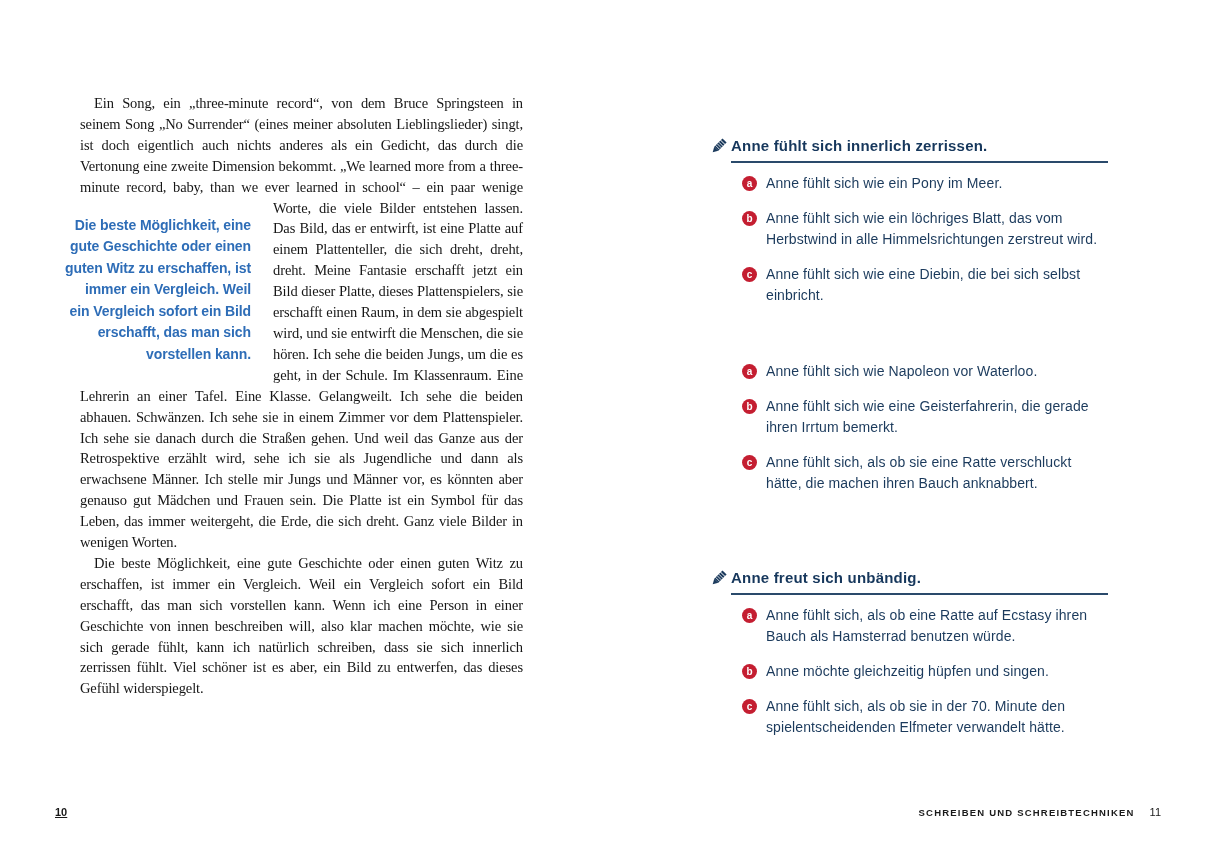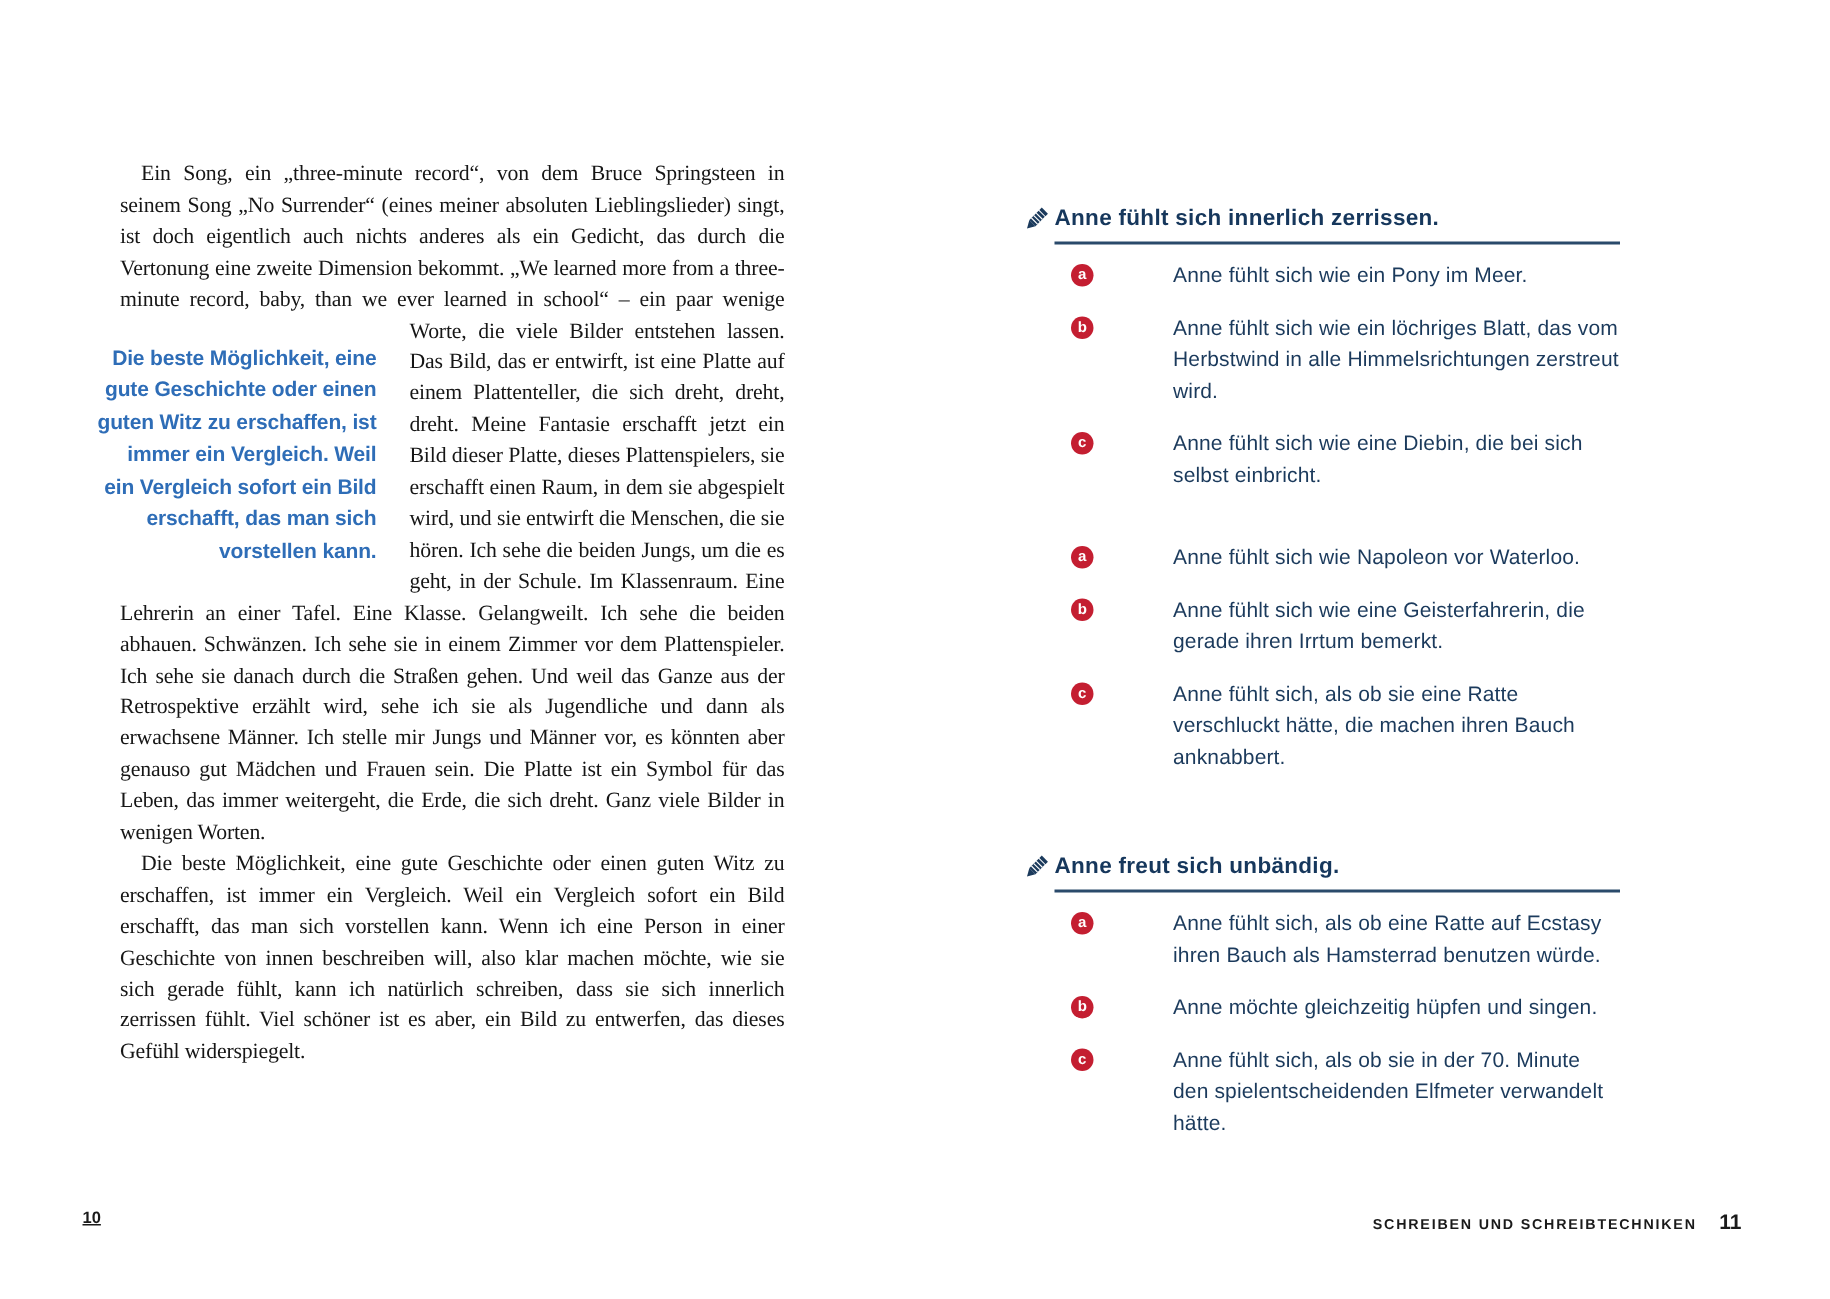--- a/index.html
+++ b/index.html
@@ -9,21 +9,21 @@
     width: 1220px;
     height: 866px;
     background: #ffffff;
     overflow: hidden;
     font-family: "Liberation Sans", sans-serif;
   }
 
   
   .left-page {
     position: absolute;
-    left: 80px; top: 106px;
+    left: 80px; top: 93px;
     width: 443px;
   }
   .body-para {
     font-family: "Liberation Serif", "DejaVu Serif", serif;
     font-size: 14.5px;
     line-height: 20.9px;
     letter-spacing: -0.1px;
     color: #161616;
     text-align: justify;
     text-indent: 14px;
@@ -44,21 +44,21 @@
     line-height: 21.5px;
     letter-spacing: -0.1px;
     color: #2e6db7;
     text-align: right;
     text-indent: 0;
   }
 
   
   .exercise {
     position: absolute;
-    left: 680px;
+    left: 708px;
     width: 400px;
   }
   .ex-head {
     display: flex;
     align-items: flex-start;
   }
   .pencil {
     flex: 0 0 23px;
     width: 23px; height: 22px;
     position: relative; top: -1px;
@@ -93,21 +93,20 @@
     font-weight: bold;
     line-height: 15px;
     text-align: center;
   }
   .option-text {
     flex: 1;
     font-size: 14px;
     line-height: 21px;
     letter-spacing: 0.1px;
     color: #1b3a5c;
-    margin-left: 44px;
   }
 
   
   .footer-left {
     position: absolute;
     left: 55px; top: 806px;
     font-size: 11px; font-weight: bold;
     color: #1a1a1a;
     text-decoration: underline;
   }
@@ -118,21 +117,21 @@
     align-items: baseline;
     gap: 15px;
   }
   .footer-chapter {
     font-size: 9.5px;
     font-weight: 600;
     letter-spacing: 1.2px;
     color: #1a1a1a;
   }
   .footer-page-num {
-    font-size: 14px; font-weight: bold;
+    font-size: 11px; font-weight: normal;
     color: #1a1a1a;
   }
 </style>
 </head>
 <body>
 
 <div class="spread">
 
   <main class="left-page">
     <p class="body-para"><span>Ein Song, ein „three-minute record“, von dem Bruce Springsteen in seinem Song „No Surrender“ (eines meiner absoluten Lieblingslieder) singt, ist doch eigentlich auch nichts anderes als ein Gedicht, das durch die Vertonung eine zweite Dimension bekommt. „We learned more from a three-minute record, baby, than we ever learned in school“ – ein paar wenige</span>

